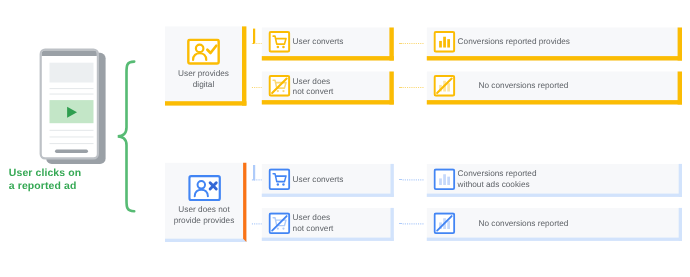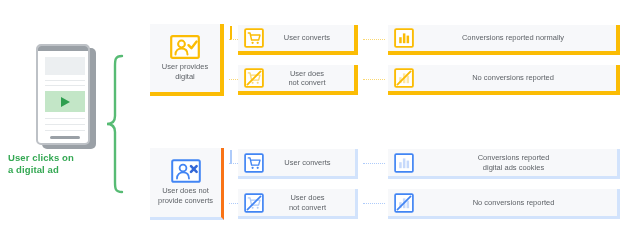--- a/index.html
+++ b/index.html
@@ -177,36 +177,36 @@
   }
   .cell .cell-icon {
     flex: 0 0 auto;
     margin-left: 6px;
     display: flex;
     align-items: center;
     justify-content: center;
   }
   .cell .cell-text {
     flex: 1 1 auto;
-    text-align: center;
+    text-align: left;
     font-size: 7.5px;
     line-height: 9.5px;
     color: #5f6368;
     padding: 0 6px 0 2px;
   }
 
   
   .col2 { left: 88px; width: 120px; height: 30px; }
   .col2.top { top: 1px; }
   .col2.bottom { top: 41px; }
 
   
   .col3 { left: 238px; width: 232px; height: 30px; }
   .col3.top { top: 1px; }
-  .col3.bottom { top: 41px; }
+  .col3.bottom { top: 41px; gap: 19px; }
 
   #row-consent .cell {
     border-right: 4px solid #fbbc04;
     border-bottom: 4px solid #fbbc04;
   }
   #row-noconsent .cell {
     border-right: 3px solid #d2e3fc;
     border-bottom: 3px solid #d2e3fc;
   }
 
@@ -250,21 +250,21 @@
     </div>
     <div class="phone-line l3"></div>
     <div class="phone-line l4"></div>
     <div class="phone-line l5"></div>
     <div class="phone-botbar"></div>
   </div>
 </div>
 
 <div id="device-caption">
   <div>User clicks on</div>
-  <div>a digital ad</div>
+  <div>a reported ad</div>
 </div>
 
 <div id="green-brace">
   <svg width="22" height="140" viewBox="0 0 22 140" fill="none">
     <path d="M18 2 C11 2, 11 6, 11 12 L11 62 C11 68, 7 70, 3 70 C7 70, 11 72, 11 78 L11 128 C11 134, 11 138, 18 138" stroke="#57bb74" stroke-width="2.4" stroke-linecap="round" fill="none"></path>
   </svg>
 </div>
 
 <div class="flow-row" id="row-consent">
 
@@ -322,21 +322,21 @@
   <div class="cell col3 top">
     <div class="cell-icon">
       <svg width="20" height="20" viewBox="0 0 20 20" fill="none">
         <rect x="1.1" y="1.1" width="17.8" height="17.8" rx="1.2" stroke="#fbbc04" stroke-width="1.9" fill="#ffffff"></rect>
         <rect x="5.2" y="9.2" width="2.5" height="6" fill="#fbbc04"></rect>
         <rect x="8.9" y="5.4" width="2.5" height="9.8" fill="#fbbc04"></rect>
         <rect x="12.6" y="7.6" width="2.5" height="7.6" fill="#fbbc04"></rect>
       </svg>
     </div>
     <div class="cell-text">
-      <div>Conversions reported normally</div>
+      <div>Conversions reported provides</div>
     </div>
   </div>
 
   <div class="cell col3 bottom">
     <div class="cell-icon">
       <svg width="20" height="20" viewBox="0 0 20 20" fill="none">
         <rect x="1.1" y="1.1" width="17.8" height="17.8" rx="1.2" stroke="#fbbc04" stroke-width="1.9" fill="#ffffff"></rect>
         <rect x="5.2" y="9.2" width="2.5" height="6" fill="#fde6a4"></rect>
         <rect x="8.9" y="5.4" width="2.5" height="9.8" fill="#fde6a4"></rect>
         <rect x="12.6" y="7.6" width="2.5" height="7.6" fill="#fde6a4"></rect>
@@ -355,21 +355,21 @@
     <div class="icon-wrap">
       <svg width="30" height="24" viewBox="0 0 30 24" fill="none">
         <rect x="1.2" y="1.2" width="27.6" height="21.6" rx="1.6" stroke="#4285f4" stroke-width="2" fill="#ffffff"></rect>
         <circle cx="12" cy="9" r="3.4" stroke="#4285f4" stroke-width="1.8" fill="none"></circle>
         <path d="M6 19.5 C6 15.3, 8.8 13.4, 12 13.4 C15.2 13.4, 18 15.3, 18 19.5" stroke="#4285f4" stroke-width="1.8" fill="none" stroke-linecap="round"></path>
         <path d="M20 7.2 L25.6 12.8 M25.6 7.2 L20 12.8" stroke="#3367d6" stroke-width="2.6" stroke-linecap="round"></path>
       </svg>
     </div>
     <div class="consent-label">
       <div>User does not</div>
-      <div>provide converts</div>
+      <div>provide provides</div>
     </div>
   </div>
 
   <div class="tickbar"></div>
   <div class="dots d1"></div>
   <div class="dots d2"></div>
   <div class="dots d3"></div>
   <div class="dots d4"></div>
 
   <div class="cell col2 top">
@@ -406,21 +406,21 @@
     <div class="cell-icon">
       <svg width="20" height="20" viewBox="0 0 20 20" fill="none">
         <rect x="1.1" y="1.1" width="17.8" height="17.8" rx="1.2" stroke="#4285f4" stroke-width="1.7" fill="#ffffff"></rect>
         <rect x="5.2" y="9.2" width="2.5" height="6" fill="#c6d9fb"></rect>
         <rect x="8.9" y="5.4" width="2.5" height="9.8" fill="#c6d9fb"></rect>
         <rect x="12.6" y="7.6" width="2.5" height="7.6" fill="#c6d9fb"></rect>
       </svg>
     </div>
     <div class="cell-text">
       <div>Conversions reported</div>
-      <div>digital ads cookies</div>
+      <div>without ads cookies</div>
     </div>
   </div>
 
   <div class="cell col3 bottom">
     <div class="cell-icon">
       <svg width="20" height="20" viewBox="0 0 20 20" fill="none">
         <rect x="1.1" y="1.1" width="17.8" height="17.8" rx="1.2" stroke="#4285f4" stroke-width="1.7" fill="#ffffff"></rect>
         <rect x="5.2" y="9.2" width="2.5" height="6" fill="#c6d9fb"></rect>
         <rect x="8.9" y="5.4" width="2.5" height="9.8" fill="#c6d9fb"></rect>
         <rect x="12.6" y="7.6" width="2.5" height="7.6" fill="#c6d9fb"></rect>

